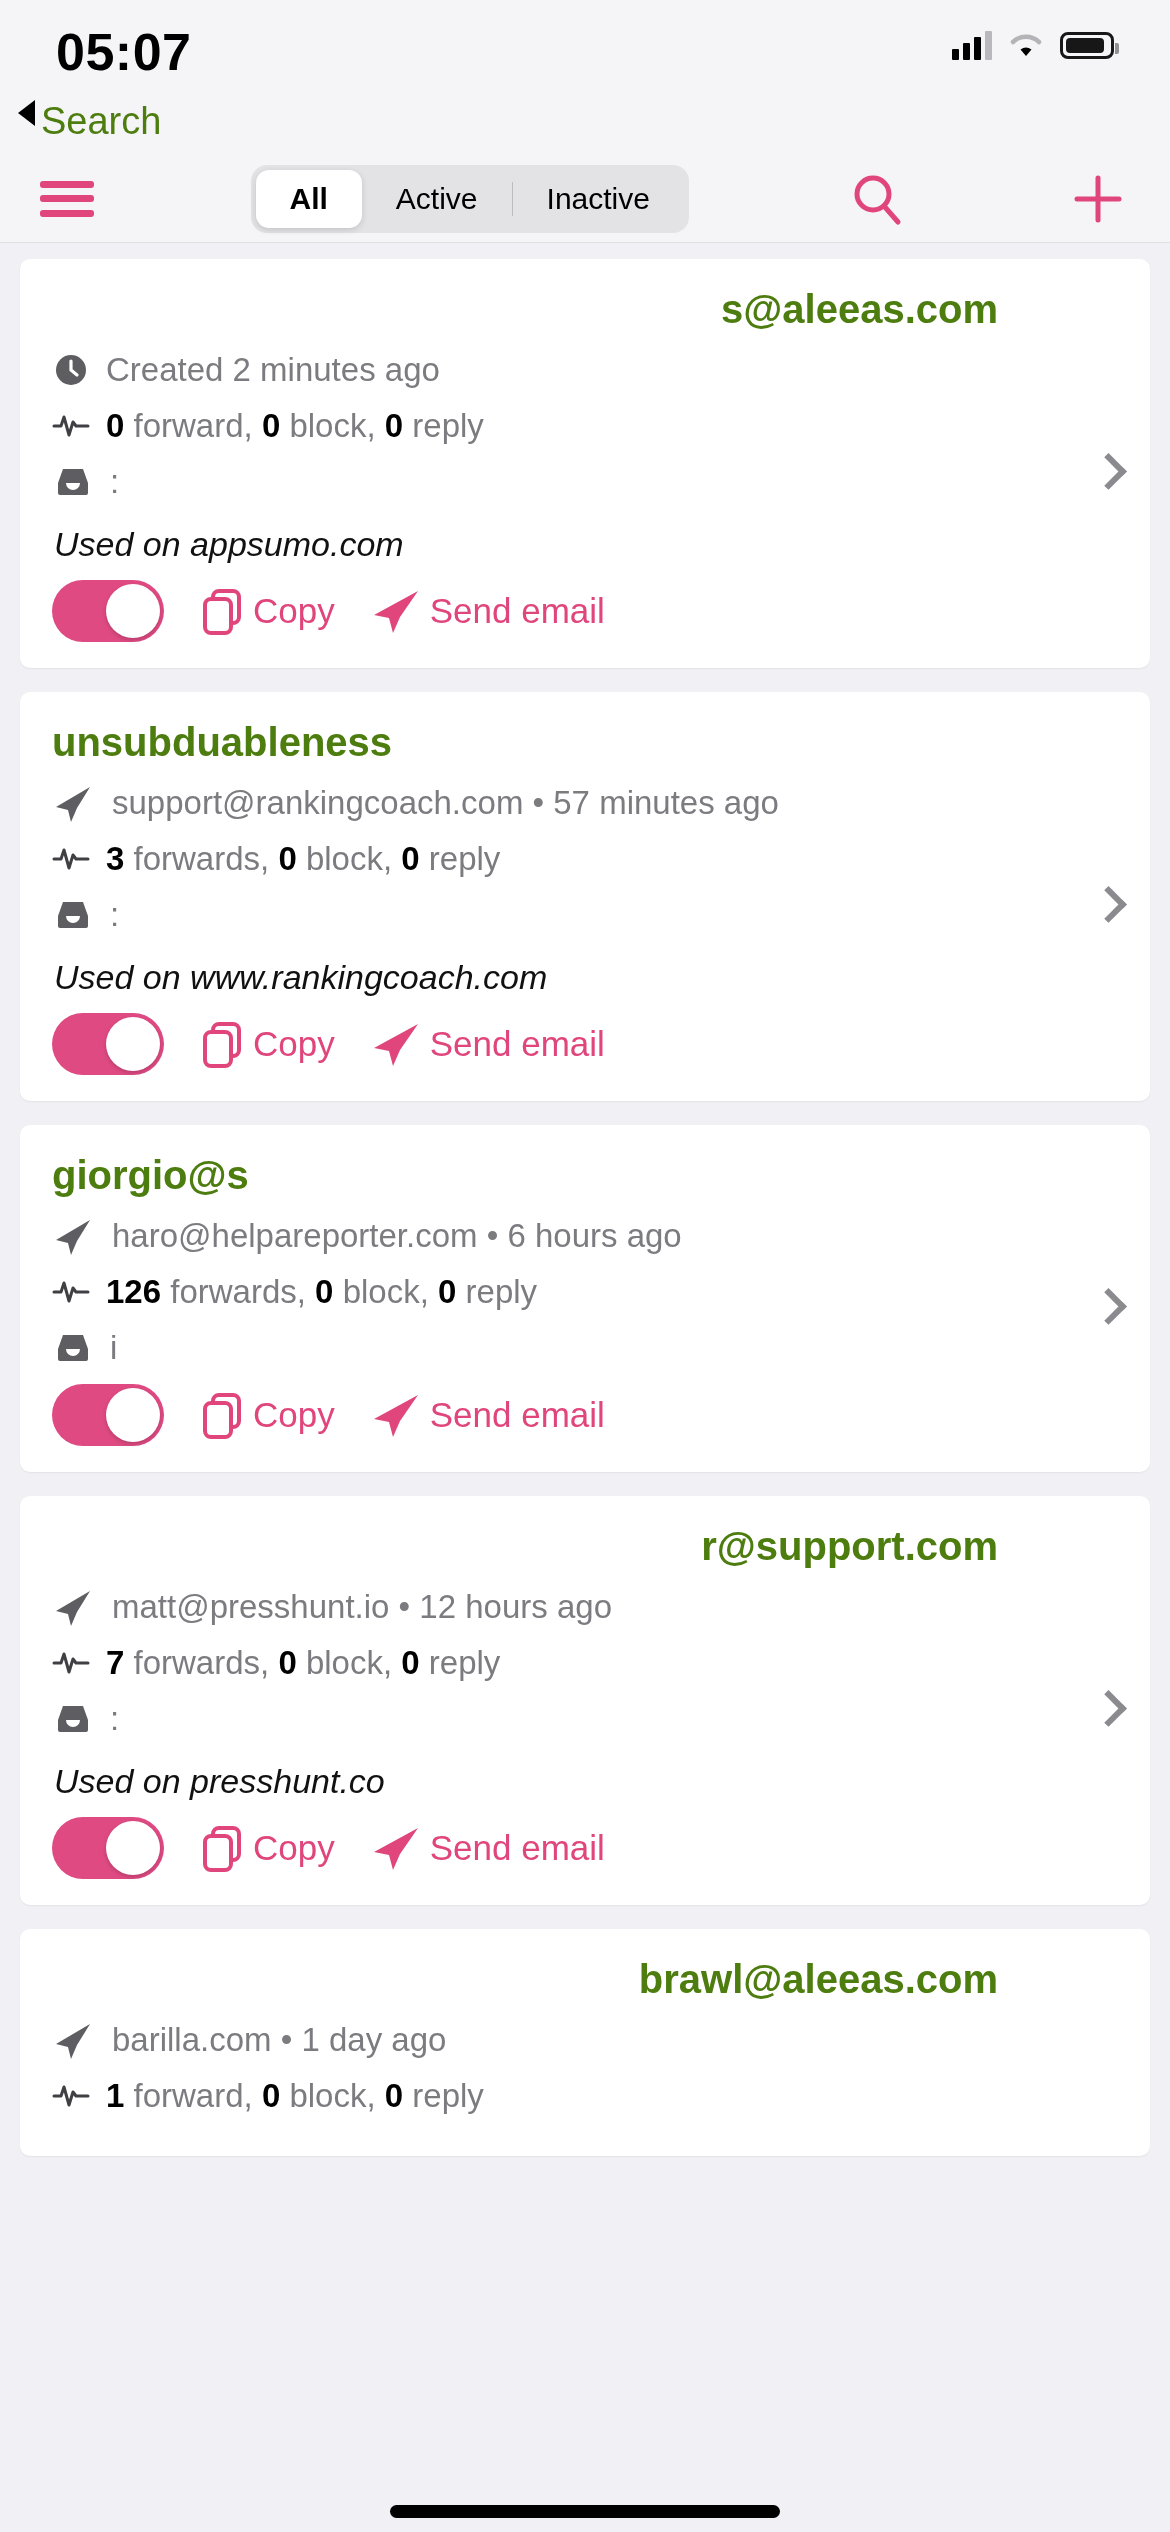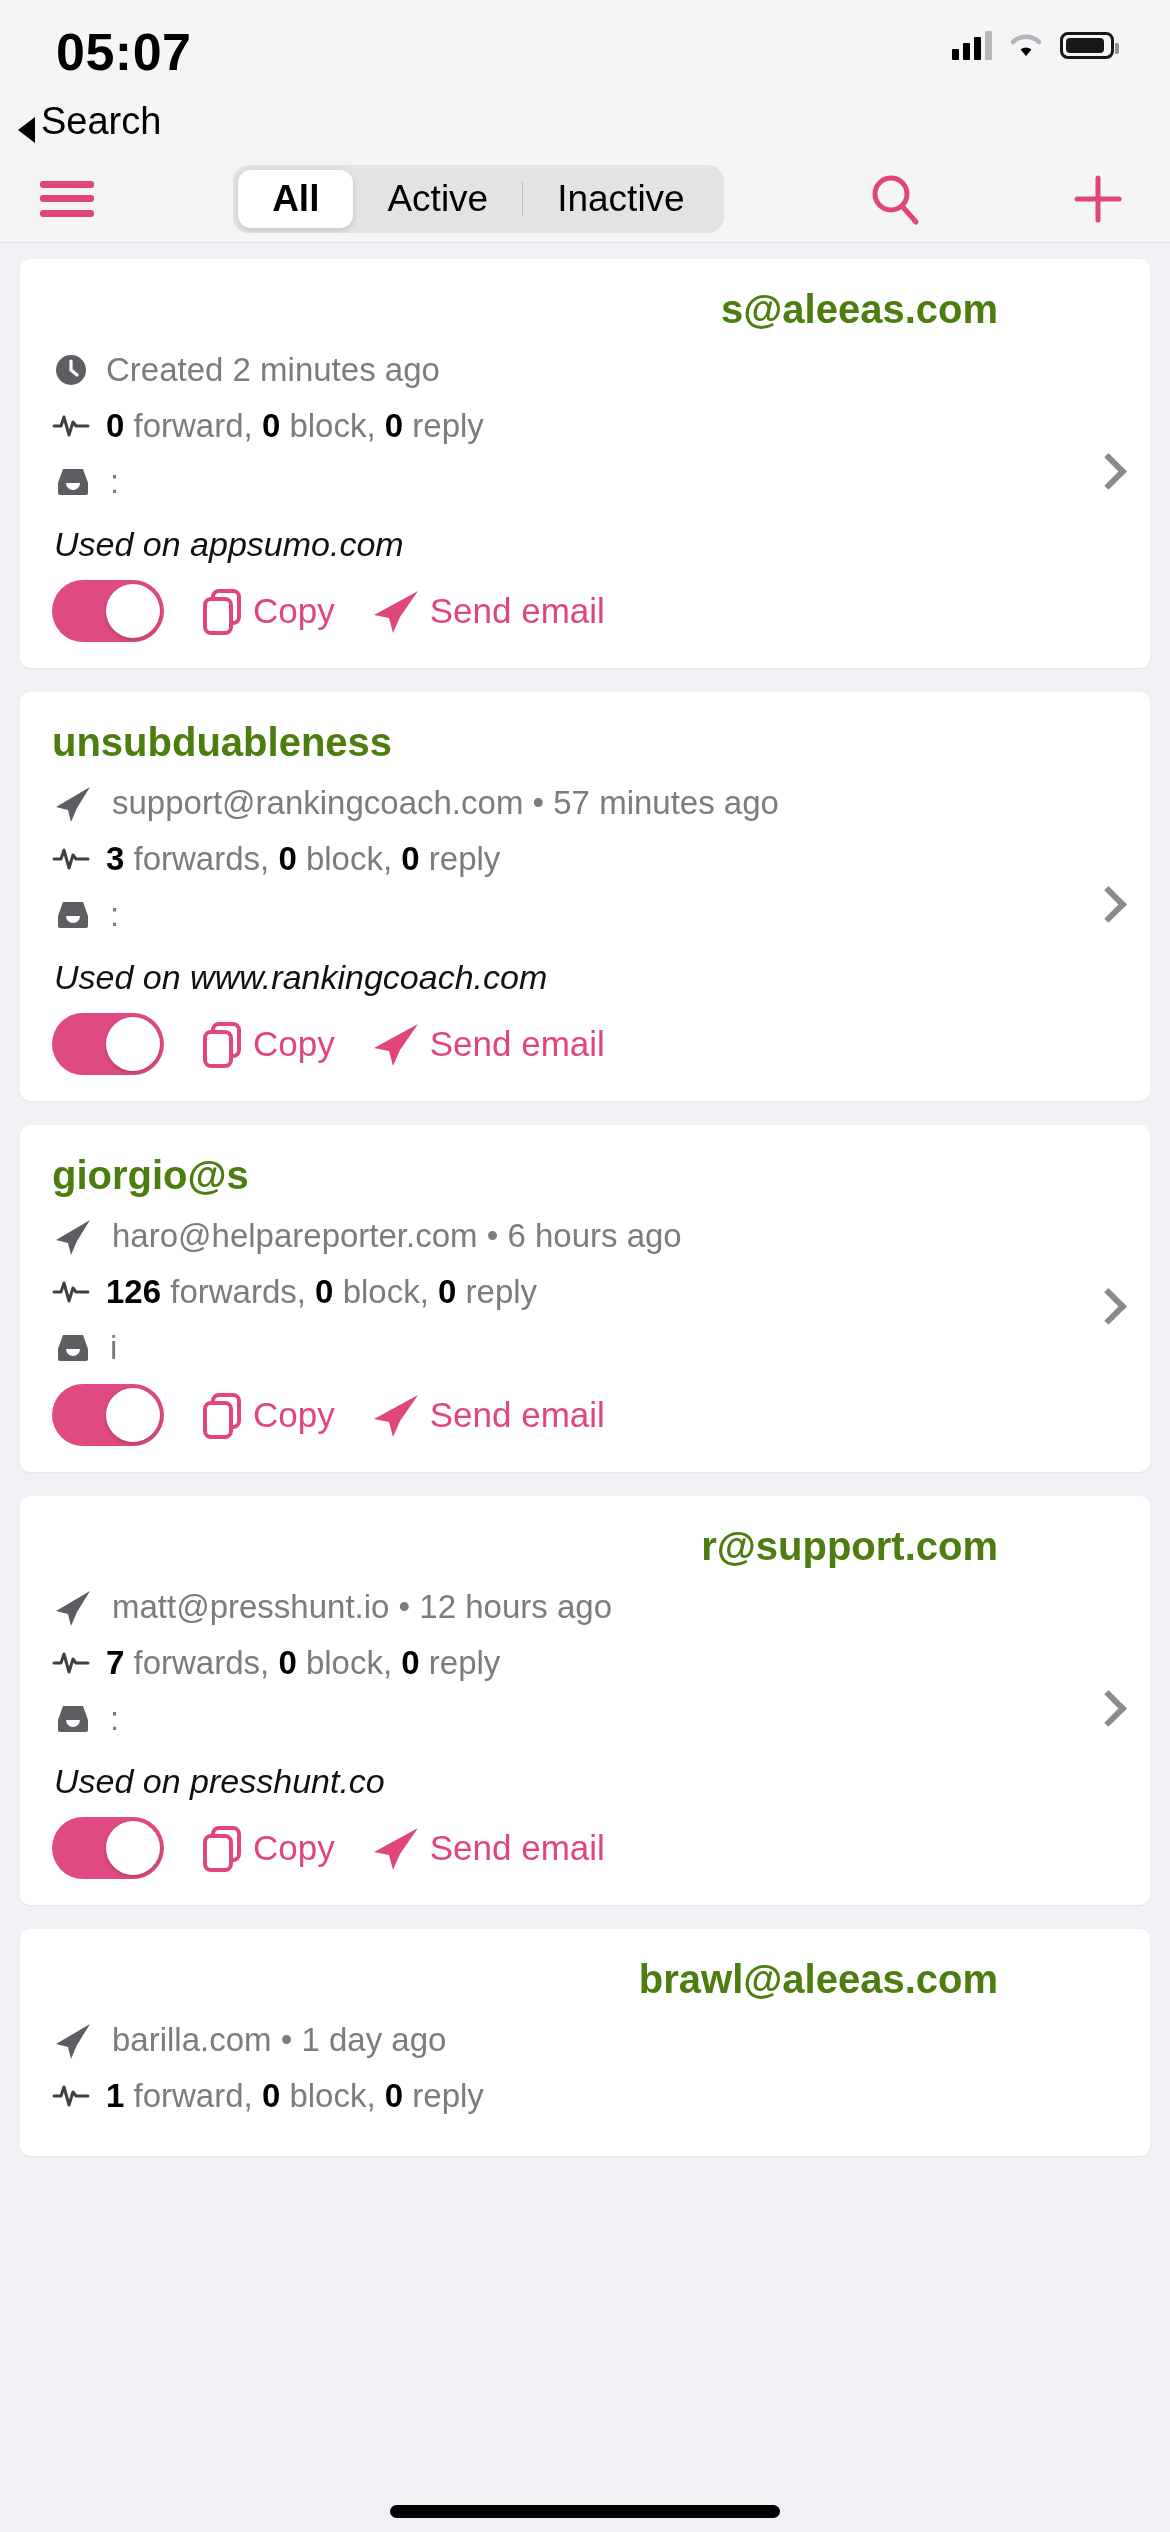--- a/index.html
+++ b/index.html
@@ -33,39 +33,39 @@
   .battery::after {
     content:""; position:absolute; right:-8px; top:8px; width:4px; height:11px;
     background:#000; border-radius:0 2px 2px 0; opacity:.45;
   }
   .battery-fill { position:absolute; left:3px; top:3px; bottom:3px; width:38px; background:#000; border-radius:4px; }
 
   
   .backrow {
     background: #f5f5f7; padding: 0 0 12px 18px; display:flex; align-items:center;
   }
-  .back-link { display:flex; align-items:flex-end; gap:6px; font-size: 38px; color:#000000; }
+  .back-link { display:flex; align-items:flex-start; gap:6px; font-size: 38px; color:#4d7c0f; }
   .back-caret {
     width:0;height:0;border-top:13px solid transparent;border-bottom:13px solid transparent;
     border-right:17px solid #000;
   }
 
   
   .toolbar {
     background:#f5f5f7; height: 88px; display:flex; align-items:center;
     justify-content: space-between; padding: 0 40px; border-bottom: 1px solid #e0e0e4;
   }
   .hamburger { width: 54px; height: 44px; display:flex; flex-direction:column; justify-content:space-between; padding: 4px 0; }
   .hamburger span { display:block; height: 7px; background:#e0457b; border-radius:3px; }
   .segmented {
     background:#e3e3e6; border-radius: 16px; height: 68px; display:flex; align-items:center;
     padding: 5px; position:relative; min-width: 372px;
   }
   .seg {
-    font-size: 37px; color:#000; padding: 4px 34px; height: 58px;
+    font-size: 30px; color:#000; padding: 4px 34px; height: 58px;
     display:flex; align-items:center; justify-content:center; border-radius: 13px;
     position:relative; white-space:nowrap;text-align:right;
   }
   .seg.active { background:#fff; box-shadow: 0 2px 6px rgba(0,0,0,.14); font-weight: 600; }
   .seg-div { width:1px; height: 34px; background:#bcbcc0; }
   .search-icon-btn { width: 64px; height:64px; display:flex; align-items:center; justify-content:center; }
   .plus-btn { width: 64px; height:64px; display:flex; align-items:center; justify-content:center; }
 
   
   .list { padding: 16px 20px 0 20px; }

